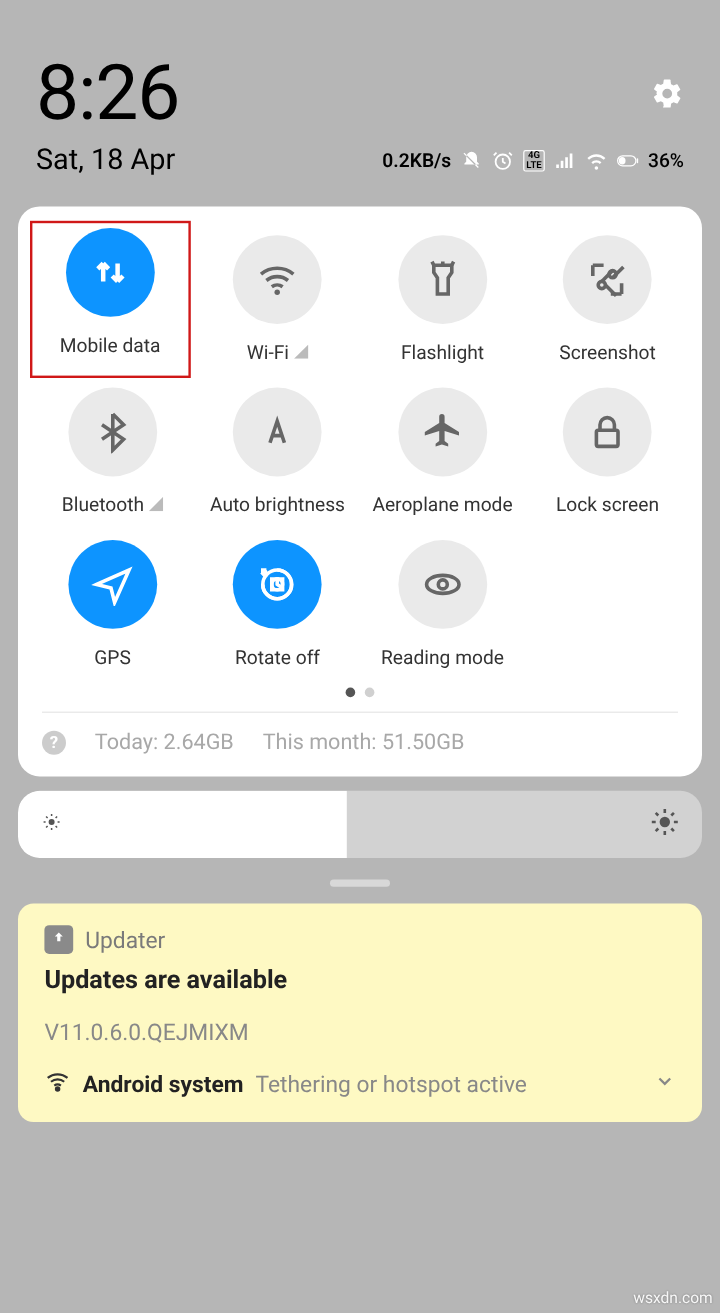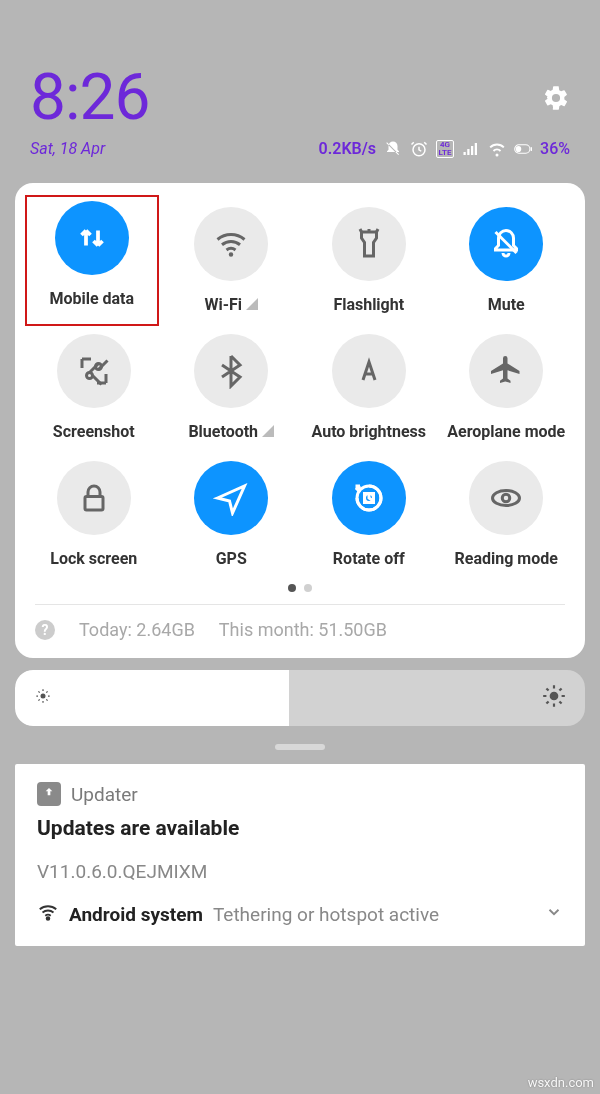--- a/index.html
+++ b/index.html
@@ -6,22 +6,21 @@
     body {
       width: 600px;
       height: 1094px;
       font-family: -apple-system, BlinkMacSystemFont, "Segoe UI", Roboto, sans-serif;
       background: #b6b6b6;
       position: relative;
       overflow: hidden;
     }
     .status-area {
       padding: 40px 30px 10px 30px;
-      color: #6d28d9;
-      margin-top: 20px;
+      color: #000000;
     }
     .time-row {
       display: flex;
       justify-content: space-between;
       align-items: center;
     }
     .time {
       font-size: 64px;
       font-weight: 400;
       letter-spacing: -1px;
@@ -30,21 +29,21 @@
       width: 28px; height: 28px;
       display: flex; align-items: center; justify-content: center;
     }
     .date-row {
       display: flex;
       justify-content: space-between;
       align-items: center;
       margin-top: 4px;
       font-size: 18px;
     }
-    .date { font-size: 16px; font-style: italic; }
+    .date { font-size: 24px; }
     .status-icons {
       display: flex;
       align-items: flex-end;
       gap: 8px;
       font-size: 16px;
       font-weight: 600;
     }
     .status-icons .small-icon { width: 18px; height: 18px; display:flex; align-items:center; justify-content:center;}
     .batt-text { font-size: 16px; font-weight: 500;}
     .panel {
@@ -57,21 +56,20 @@
       display: grid;
       grid-template-columns: repeat(4, 1fr);
       gap: 8px 4px;
     }
     .qs-tile {
       display: flex;
       flex-direction: column;
       align-items: center;
       padding: 6px 0;
       cursor: pointer;
-      font-weight: bold;
     }
     .qs-icon-wrap {
       width: 74px; height: 74px;
       border-radius: 50%;
       display: flex; align-items: center; justify-content: center;
       background: #eaeaea;
       margin-bottom: 14px;
     }
     .qs-icon-wrap.active { background: #0d94ff; }
     .qs-icon-wrap svg { width: 36px; height: 36px; }
@@ -136,23 +134,23 @@
       position:absolute; right: 18px; top: 50%; transform: translateY(-50%);
       color: #555;
     }
     .handle {
       width: 50px; height: 6px;
       background: #d8d8d8;
       border-radius: 3px;
       margin: 18px auto 14px auto;
     }
     .notif-card {
-      background: #ffffff;
+      background: #fef9c3;
       margin: 6px 15px;
-      border-radius: 2px;
+      border-radius: 13px;
       padding: 18px 22px;
     }
     .notif-header {
       display:flex; align-items:center; gap: 10px;
       color: #7a7a7a;
       font-size: 19px;
       margin-bottom: 10px;
     }
     .notif-app-icon {
       width: 24px; height: 24px;
@@ -263,30 +261,20 @@
             </svg></span></div>
       </div>
       <div class="qs-tile">
         <div class="qs-icon-wrap">
           <svg viewBox="0 0 24 24" stroke-width="2" stroke="#666">
             <path d="M7 4h10v4l-2 3v9h-6v-9L7 8V4z" fill="none"></path>
             <path d="M7 4l-1-2M17 4l1-2M12 4V2"></path>
           </svg>
         </div>
         <div class="qs-label">Flashlight</div>
-      </div>
-      <div class="qs-tile">
-        <div class="qs-icon-wrap active">
-          <svg viewBox="0 0 24 24" stroke-width="2" stroke="#fff">
-            <path d="M12 3a5 5 0 0 0-5 5v5l-2 2v1h14v-1l-2-2V8a5 5 0 0 0-5-5z" fill="none"></path>
-            <path d="M10 18a2 2 0 0 0 4 0"></path>
-            <path d="M5 4l14 14"></path>
-          </svg>
-        </div>
-        <div class="qs-label">Mute</div>
       </div>
       <div class="qs-tile">
         <div class="qs-icon-wrap">
           <svg viewBox="0 0 24 24" stroke-width="2" stroke="#666">
             <path d="M4 4h6M4 4v6M20 20h-6M20 20v-6" fill="none"></path>
             <circle cx="9" cy="15" r="2" fill="none"></circle>
             <circle cx="15" cy="9" r="2" fill="none"></circle>
             <path d="M9 13l6-6M11 15l6 6M15 11l6-6"></path>
           </svg>
         </div>

